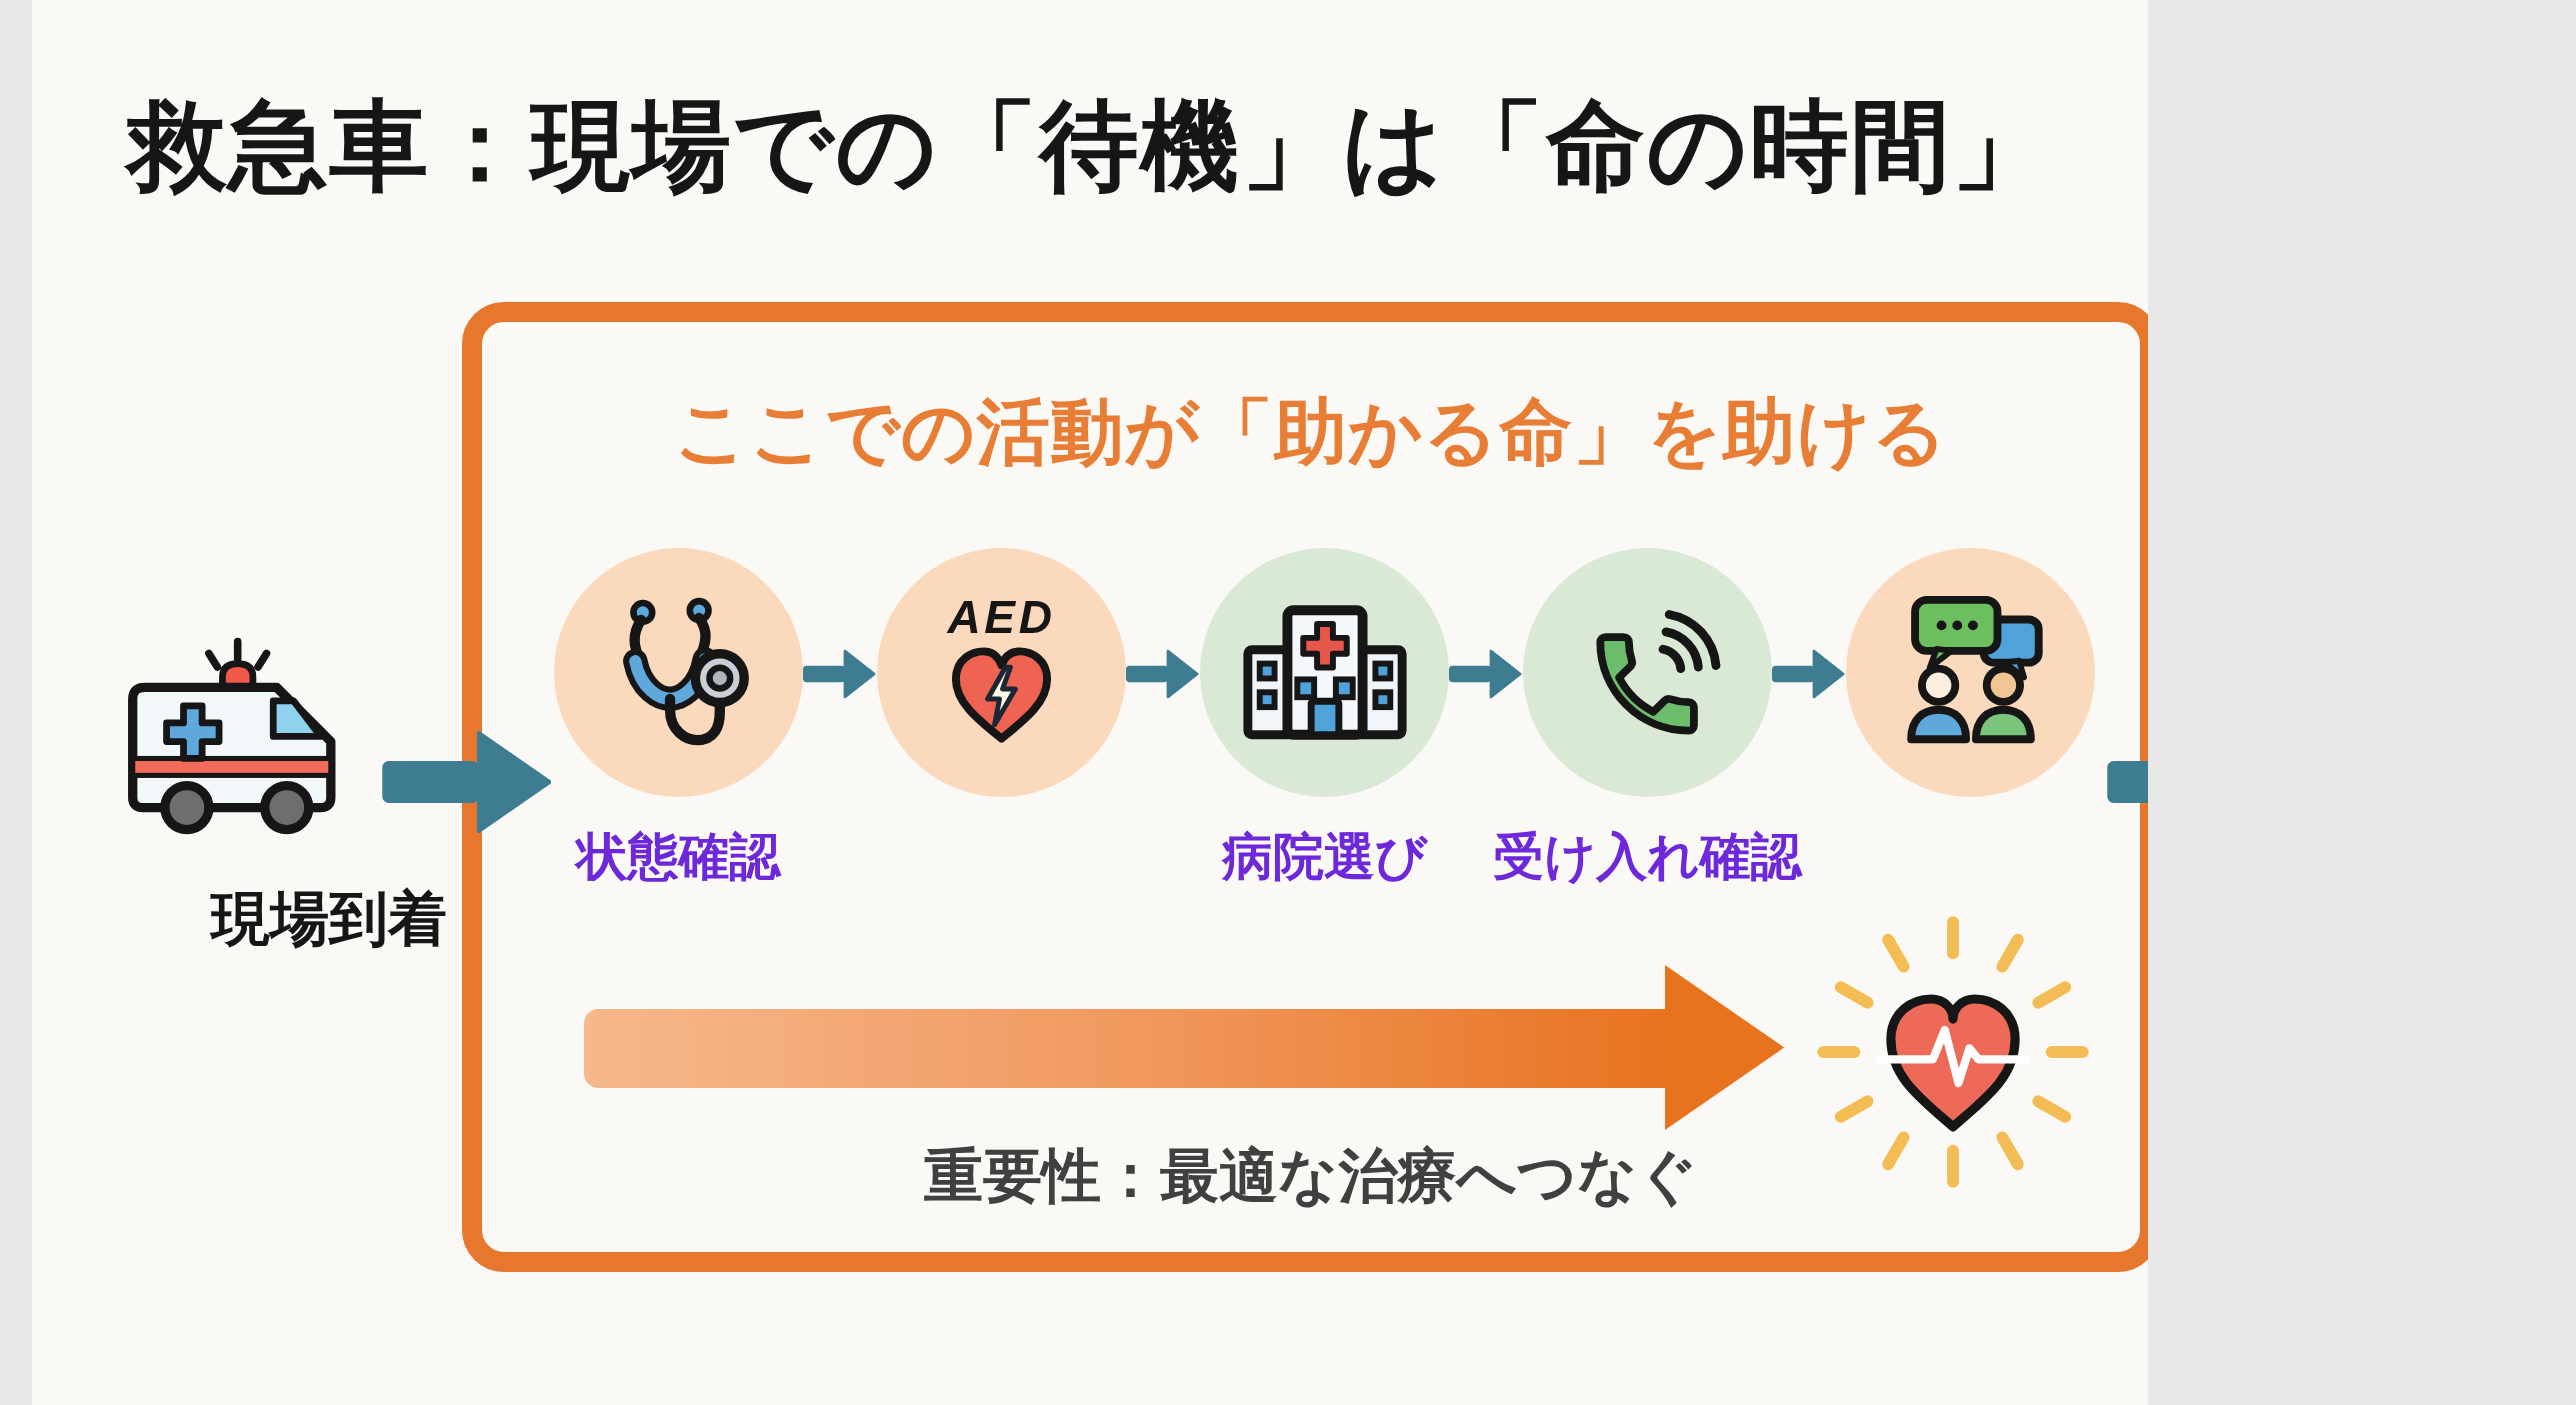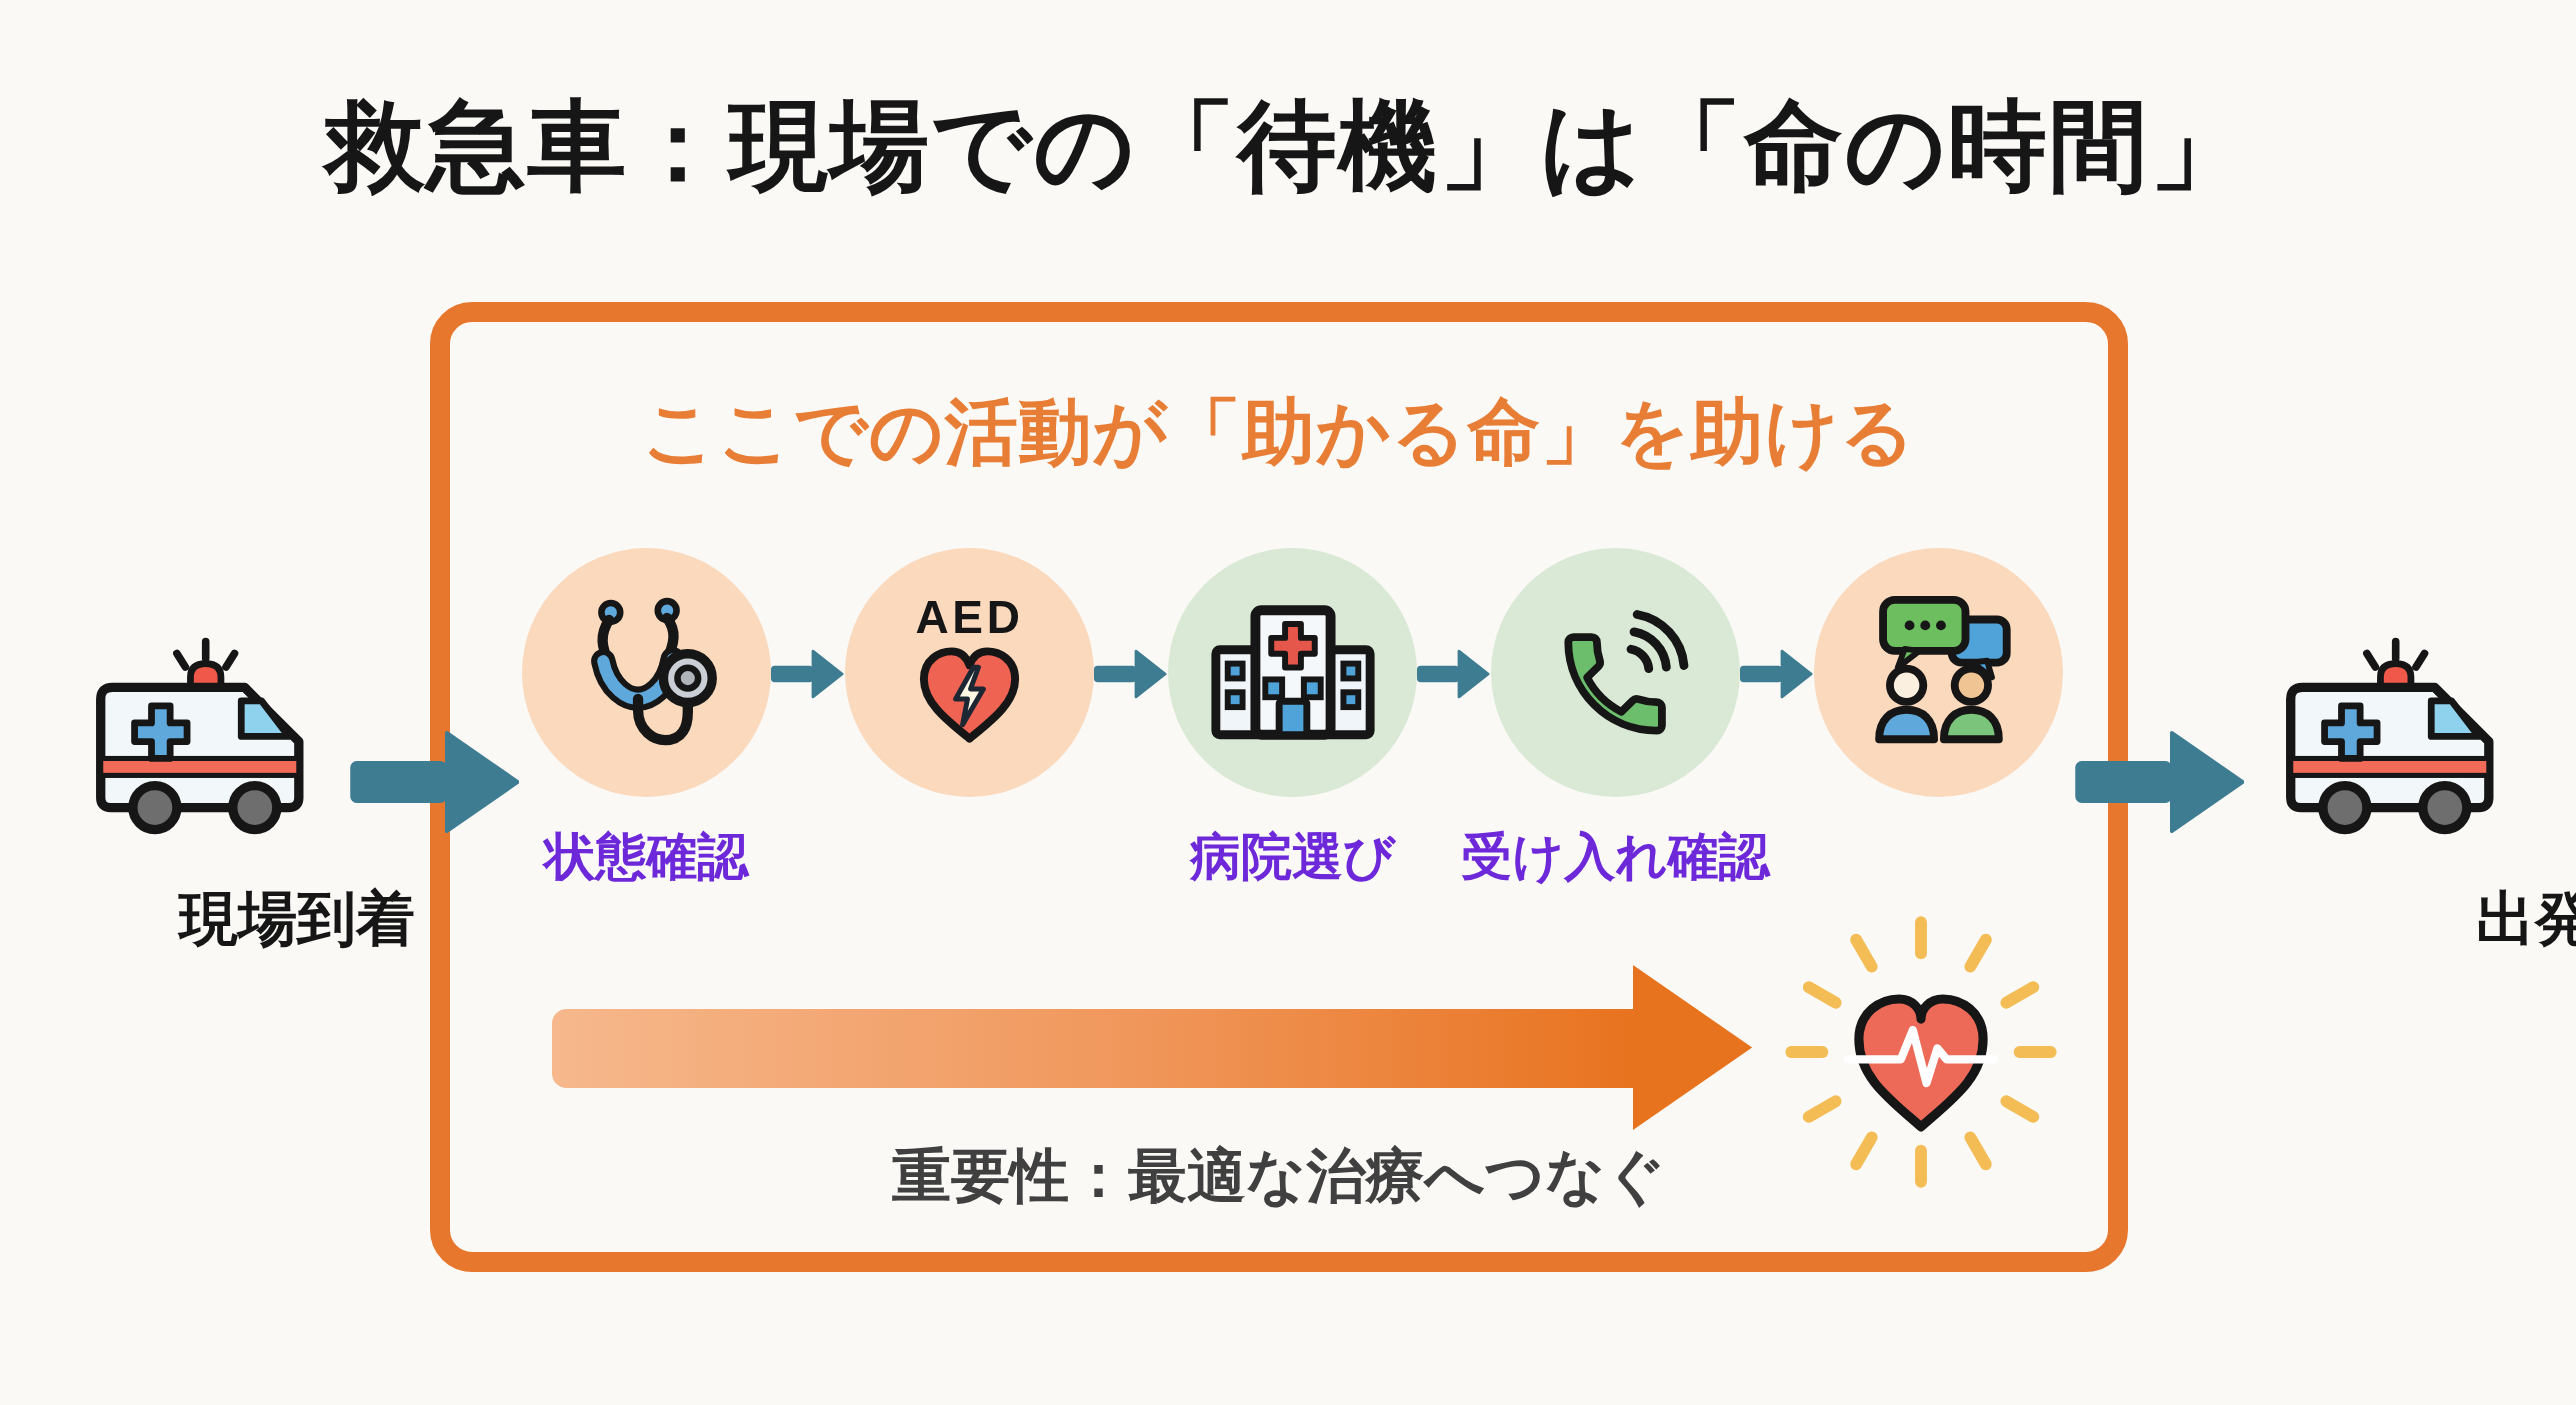--- a/index.html
+++ b/index.html
@@ -1,19 +1,20 @@
 <!DOCTYPE html>
 <html style="font-size:14.6px"><head>
 <meta charset="utf-8">
 <style>
   html,body{margin:0;padding:0;background:#e8e8e8;}
   #canvas{
-    position:relative;width:2576px;height:1405px;overflow:hidden;
+    position:relative;width:2116px;height:1405px;overflow:hidden;
     background:#FBF9F6;
     font-family:"Liberation Sans",sans-serif;
+    margin-left:32px;
   }
   .abs{position:absolute;}
   #page-title{
     left:0;right:0;top:81px;text-align:center;
     font-size:99px;font-weight:900;color:#161616;letter-spacing:1.8px;
   }
   #emphasis-box{
     left:430px;top:302px;width:1698px;height:970px;box-sizing:border-box;
     border:20px solid #E8772E;border-radius:42px;background:transparent;z-index:1;
   }
@@ -23,21 +24,21 @@
   }
   .step-circle{
     width:249px;height:249px;border-radius:50%;top:548px;z-index:2;
     display:flex;align-items:center;justify-content:center;flex-direction:column;
   }
   .step-label{
     width:403px;top:823px;text-align:center;z-index:2;
     font-size:51px;font-weight:800;color:#6d28d9;
   }
   .aed-wrap{display:flex;flex-direction:column;align-items:center;gap:1.8px;}
-  .aed-text{font-size:46px;font-weight:900;color:#161616;letter-spacing:3.7px;line-height:1;}
+  .aed-text{font-size:46px;font-weight:900;color:#161616;letter-spacing:3.7px;line-height:1;font-style:italic;}
   .step-arrow{top:642px;z-index:2;}
   .big-arrow{top:731px;z-index:5;}
   .side-label{
     width:403px;top:880px;text-align:right;z-index:2;
     font-size:59px;font-weight:900;color:#161616;
   }
   #importance-arrow{left:552px;top:965px;width:1200px;height:165px;z-index:2;}
   #importance-arrow-body{
     position:absolute;left:0;top:44px;width:1081px;height:79px;
     background:linear-gradient(90deg,#F6B88C 0%,#F0965A 55%,#E8731F 100%);

